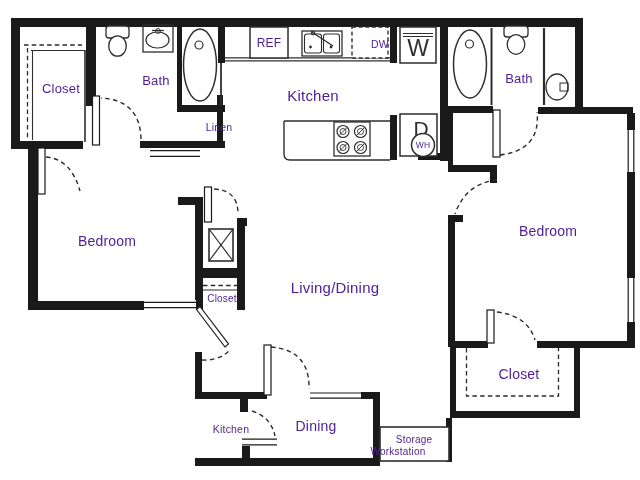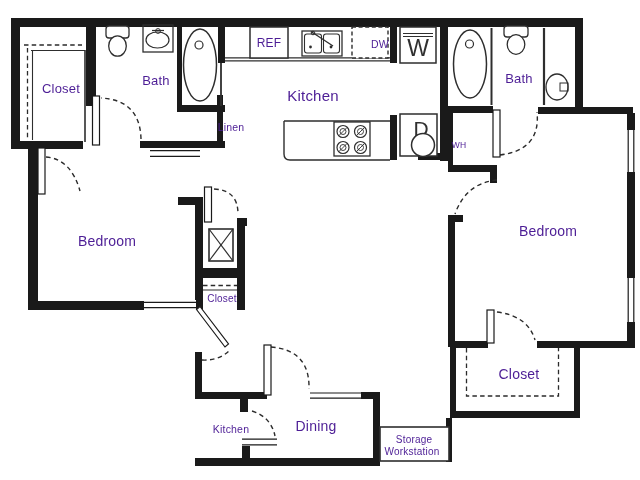--- a/index.html
+++ b/index.html
@@ -2,21 +2,21 @@
 <html><head>
 <meta charset="utf-8">
 <style>
   html,body{margin:0;padding:0;background:#ffffff;}
   #plan{position:relative;width:640px;height:480px;background:#ffffff;overflow:hidden;
         font-family:"Liberation Sans", sans-serif;}
   #plan svg{position:absolute;left:0;top:0;}
   .lbl{position:absolute;transform:translate(-50%,-50%);color:#4c1d95;white-space:nowrap;
        font-family:"Liberation Sans", sans-serif;letter-spacing:.2px;}
   .fs15{font-size:15px;} .fs14{font-size:14px;} .fs13{font-size:13px;}
-  .fs12{font-size:12px;} .fs105{font-size:10.5px;padding-left:20px;} .fs10{font-size:10px;} .fs85{font-size:8.5px;margin-left:36px;}
+  .fs12{font-size:12px;} .fs105{font-size:10.5px;padding-left:20px;} .fs10{font-size:10px;} .fs85{font-size:8.5px;}
   .wall{fill:#1a1a1a;stroke:none;}
   .thin{stroke:#2e2e2e;fill:none;}
   .fix{stroke:#2e2e2e;fill:#ffffff;}
   .fixn{stroke:#2e2e2e;fill:none;}
   .dash{stroke:#2b2b2b;fill:none;stroke-dasharray:4.5 3.2;}
   .arc{stroke:#2b2b2b;fill:none;stroke-width:1.4;stroke-dasharray:4.5 3.5;}
   .leaf{fill:#ffffff;stroke:#1a1a1a;stroke-width:1.2;}
   .winline{stroke:#1a1a1a;stroke-width:1.2;}
   .winblank{fill:#ffffff;}
   text.appl{font-family:"Liberation Sans", sans-serif;fill:#303030;}
@@ -229,26 +229,27 @@
     <line class="thin" stroke-width="1.2" x1="233" y1="229" x2="209" y2="261"></line>
   </g>
   <g>
     <rect class="fix" stroke-width="1.6" x="380" y="427" width="69" height="34"></rect>
   </g>
 </svg>
 
   <div class="lbl fs13" style="left:61px;top:88px">Closet</div>
   <div class="lbl fs13" style="left:156px;top:80px">Bath</div>
   <div class="lbl fs15" style="left:313px;top:95px">Kitchen</div>
-  <div class="lbl fs105" style="left:221px;top:127px">Linen</div>
+  <div class="lbl fs105" style="left:209px;top:127px">Linen</div>
   <div class="lbl fs13" style="left:519px;top:78px">Bath</div>
   <div class="lbl fs14" style="left:107px;top:241px">Bedroom</div>
   <div class="lbl fs14" style="left:548px;top:231px">Bedroom</div>
+  <div class="lbl fs15" style="left:335px;top:287px">Living/Dining</div>
   <div class="lbl fs10" style="left:222px;top:298px">Closet</div>
   <div class="lbl fs14" style="left:519px;top:374px">Closet</div>
   <div class="lbl fs105" style="left:221px;top:429px">Kitchen</div>
   <div class="lbl fs14" style="left:316px;top:426px">Dining</div>
   <div class="lbl fs10" style="left:414px;top:439px">Storage</div>
-  <div class="lbl fs10" style="left:412px;top:451px">Workstation</div>
+  <div class="lbl fs10" style="left:398px;top:451px">Workstation</div>
   <div class="lbl fs12" style="left:269px;top:43px">REF</div>
   <div class="lbl fs105" style="left:370px;top:44px">DW</div>
   <div class="lbl fs85" style="left:423px;top:145px">WH</div>
 </div>
 
 </body></html>

